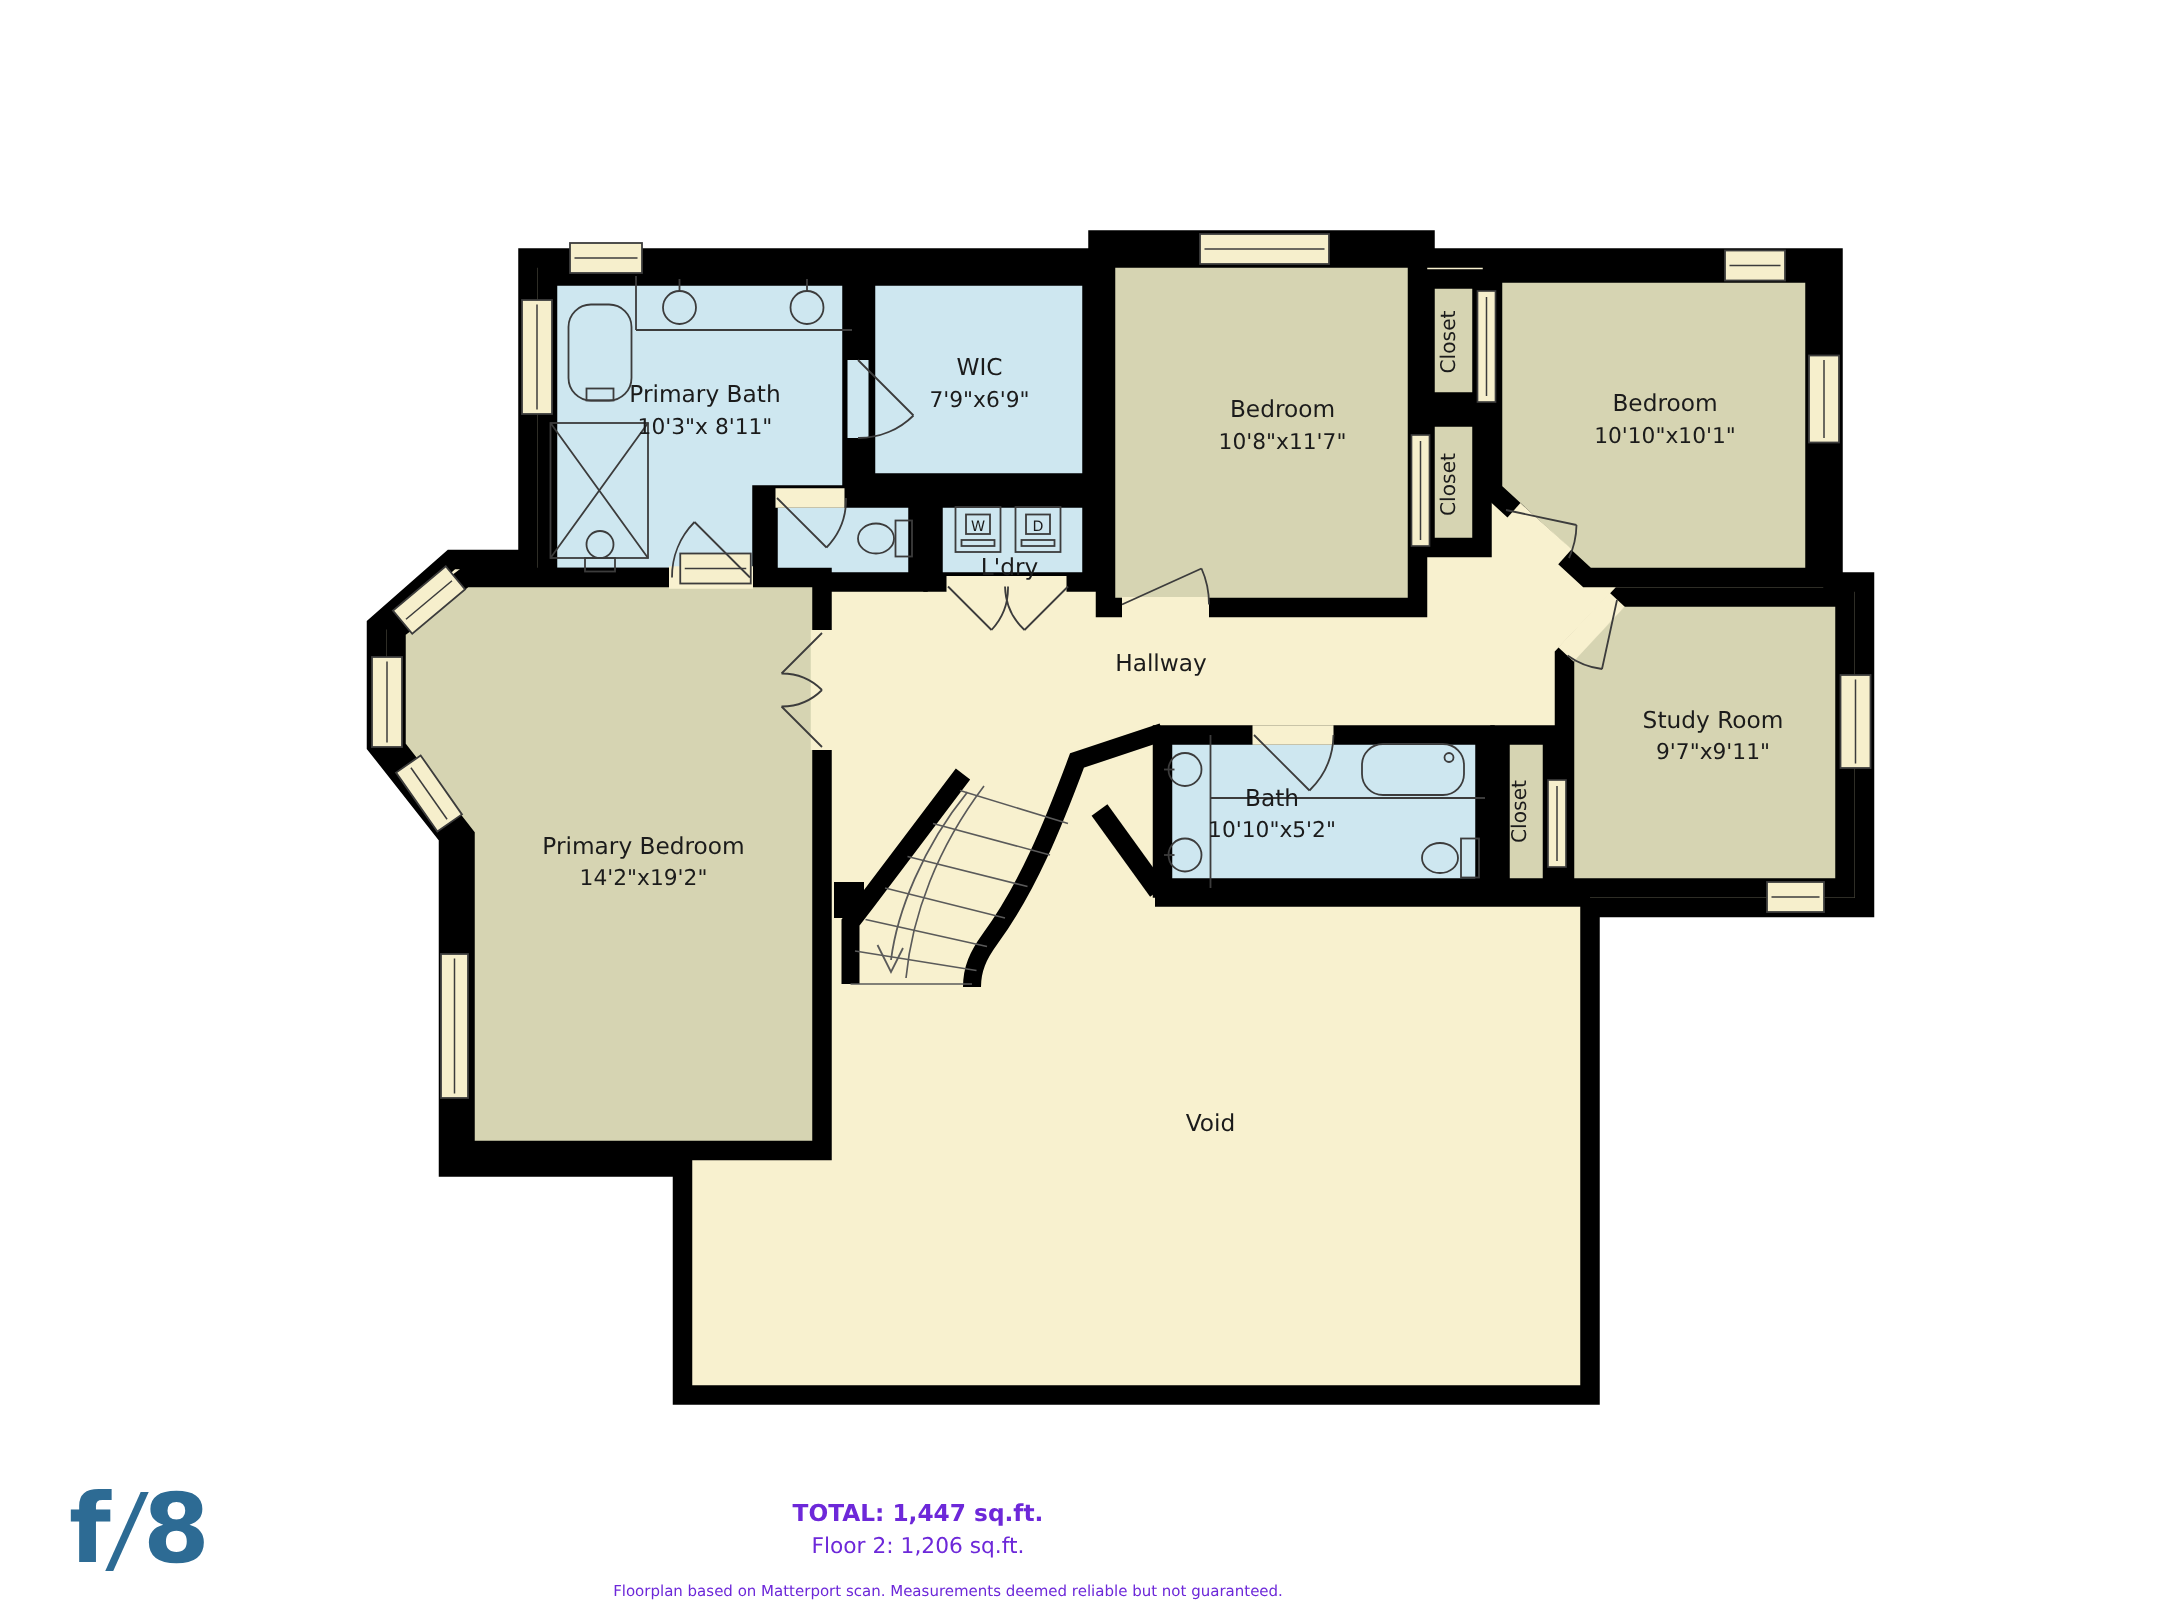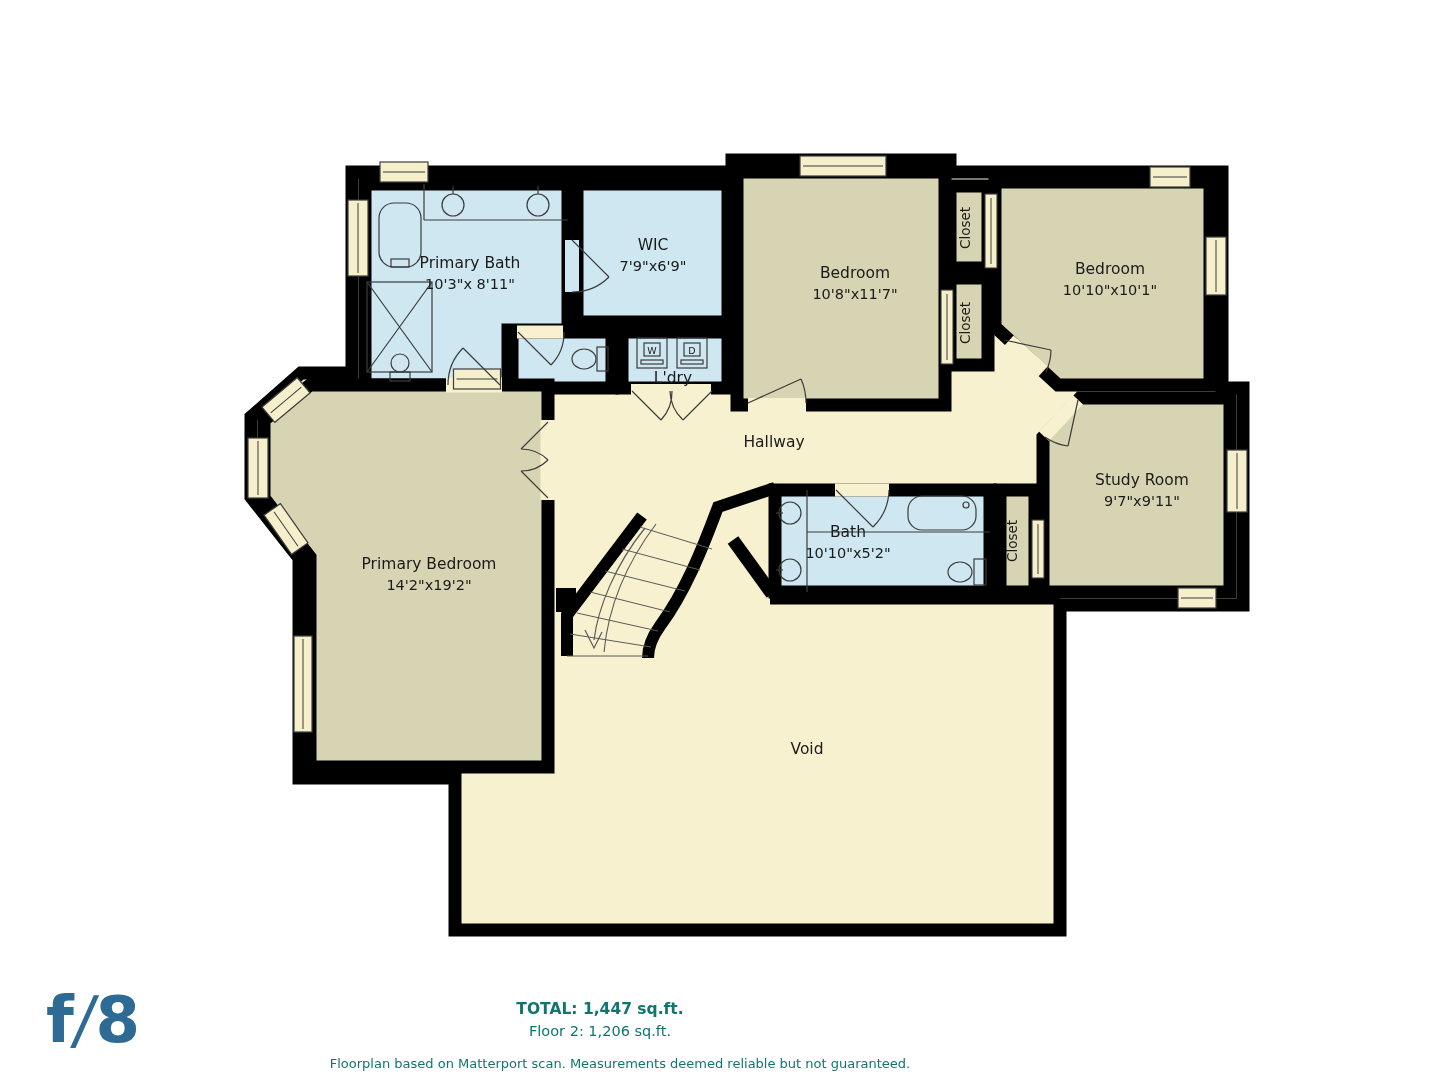--- a/index.html
+++ b/index.html
@@ -1,22 +1,22 @@
 <!DOCTYPE html>
 <html><head>
 <meta charset="utf-8">
 <style>
   html,body{margin:0;padding:0;background:#ffffff;}
   #screen{position:relative;width:1440px;height:1080px;background:#ffffff;overflow:hidden;
           font-family:"DejaVu Sans","Liberation Sans",sans-serif;}
   #plan-svg{position:absolute;left:0;top:0;}
-  .footer-line{position:absolute;left:0;width:1200px;text-align:center;color:#0f766e;}
+  .footer-line{position:absolute;left:12px;width:1200px;text-align:center;color:#6d28d9;}
   #footer-total{top:1000px;font-size:15.5px;font-weight:bold;}
   #footer-floor{top:1023px;font-size:14.5px;}
-  #footer-disclaimer{top:1056px;font-size:13px;padding-left:20px;}
+  #footer-disclaimer{top:1056px;font-size:10px;padding-left:20px;}
   #logo{position:absolute;left:46px;top:984px;color:#2d6b94;font-size:64px;line-height:72px;
         letter-spacing:-2px;}
   #logo .heavy{font-weight:bold;}
   #logo .slash{font-weight:400;display:inline-block;transform:skewX(-8deg);padding:0 2px;}
 </style>
 </head>
 <body>
 
 <div id="screen">
   <svg id="plan-svg" width="1440" height="1080" viewBox="0 0 1440 1080">

